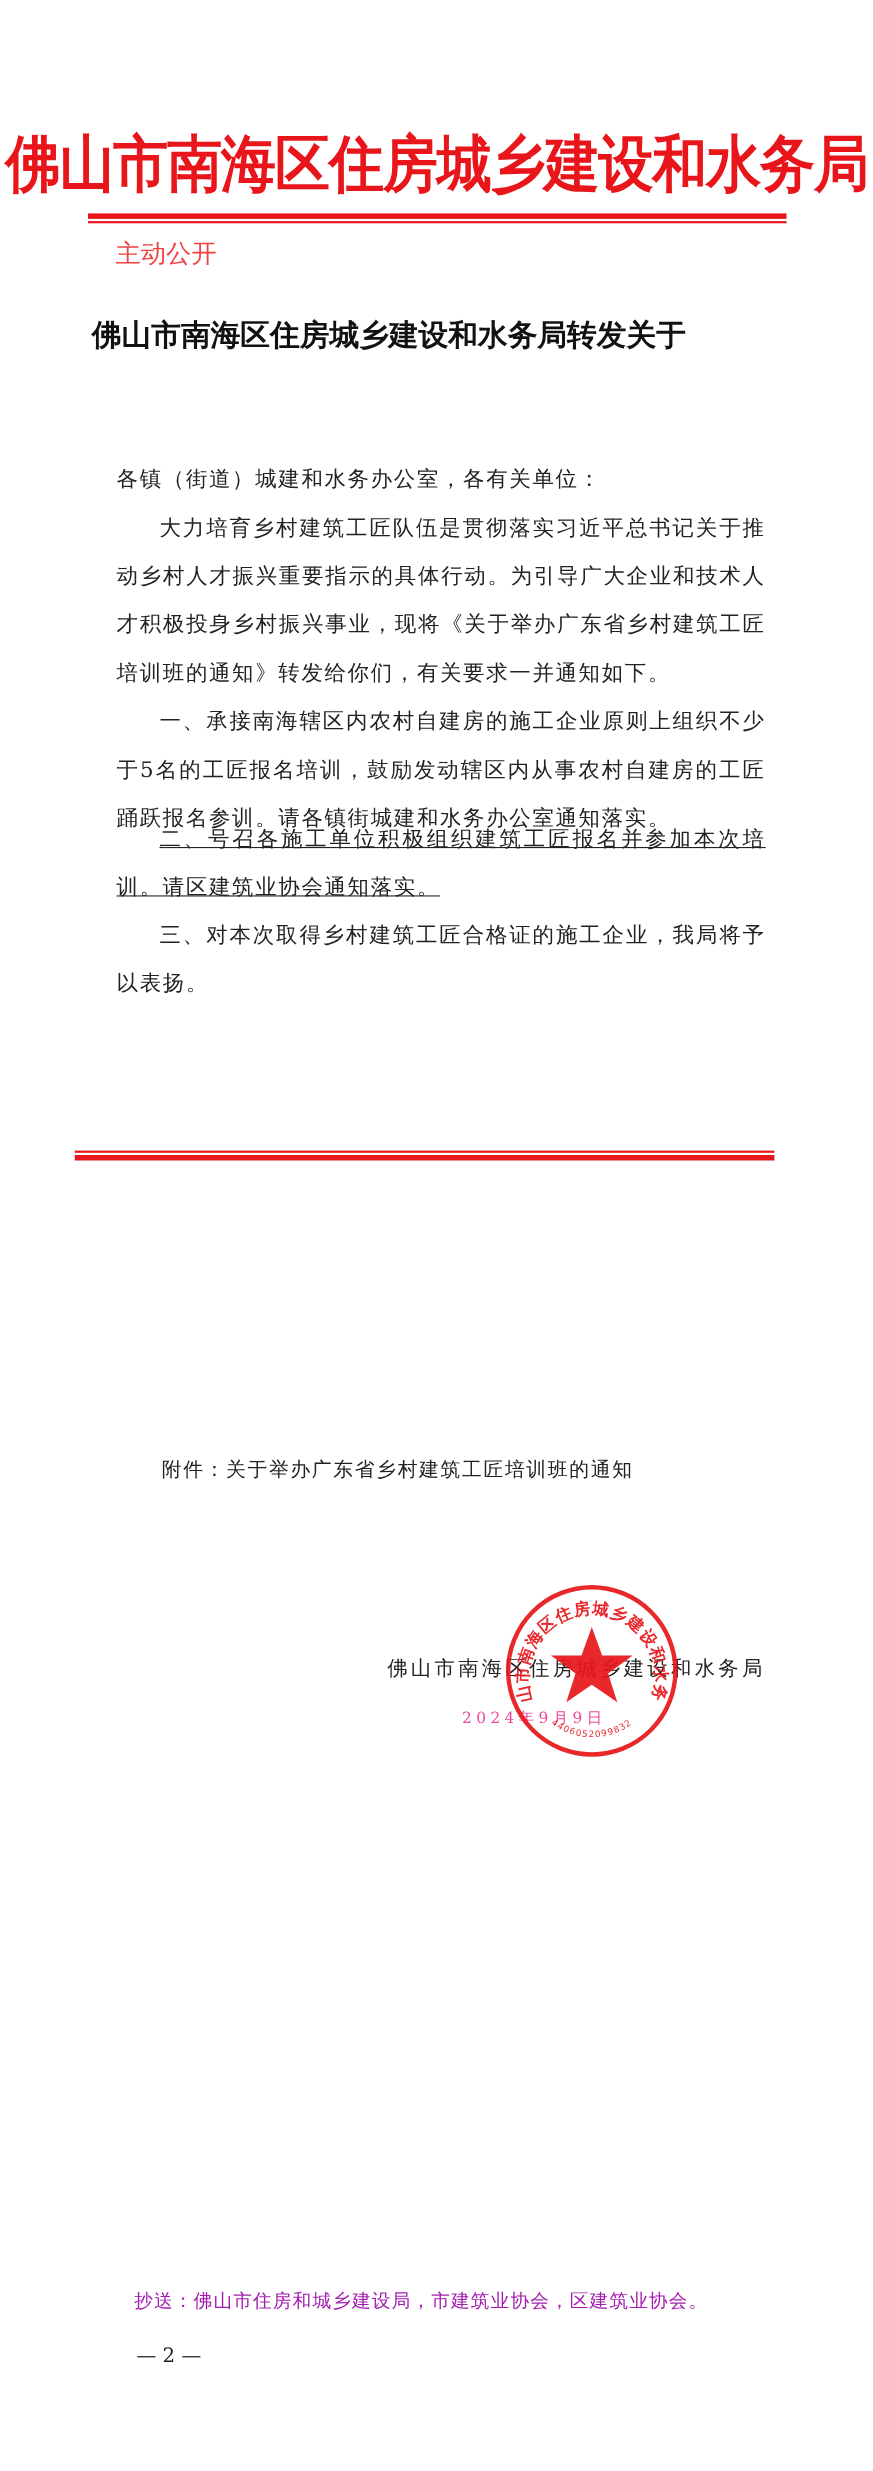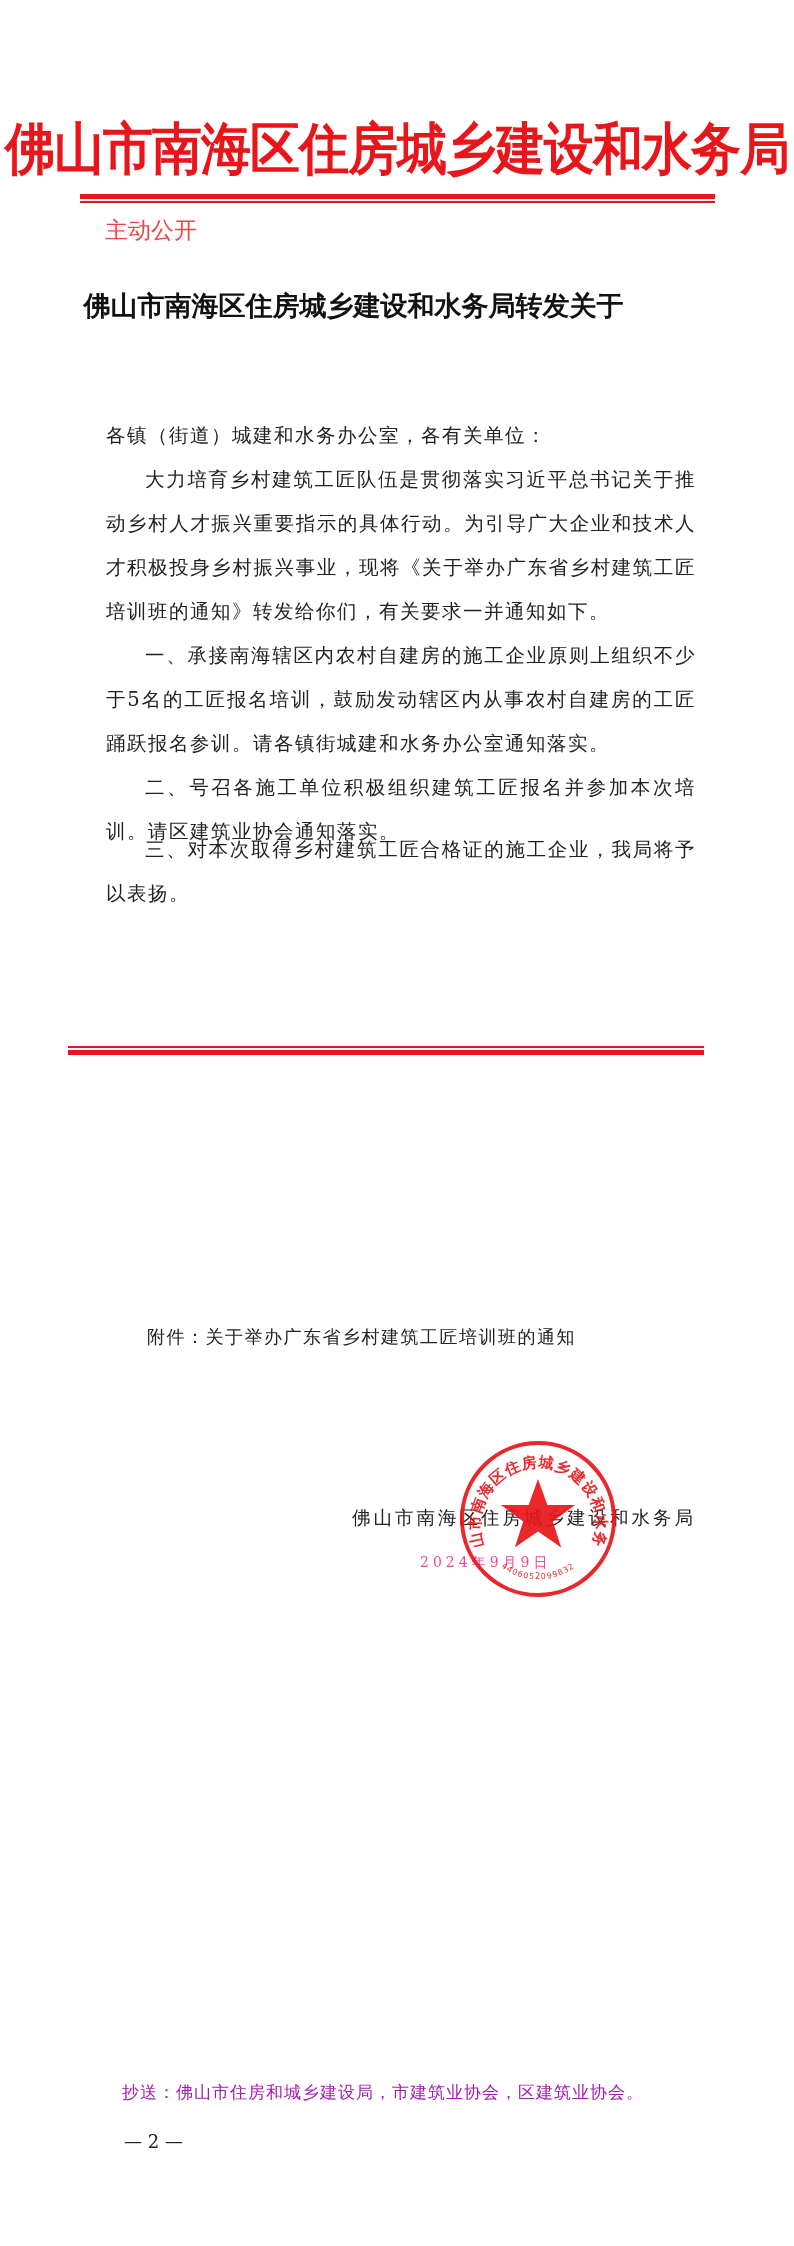--- a/index.html
+++ b/index.html
@@ -24,21 +24,21 @@
     }
     .body-text {
       left: 106px; width: 590px;
       font-family: "DejaVu Serif", "Liberation Serif", serif;
       font-size: 19.5px; line-height: 44px; color: #222; letter-spacing: 1.5px;
     }
     .salutation { top: 414px; }
     .para { text-indent: 2em; text-align: justify; }
     .p1 { top: 458px; }
     .p2 { top: 634px; }
-    .p3 { top: 766px; }
+    .p3 { top: 741px; text-decoration: underline; }
     .p4 { top: 828px; }
     .rule-mid-thin  { left: 68px; width: 636px; top: 1046px; height: 2px; background: #e8161b; }
     .rule-mid-thick { left: 68px; width: 636px; top: 1050px; height: 5px; background: #e8161b; }
     .attachment {
       left: 147px; top: 1322px; font-family: "DejaVu Serif", "Liberation Serif", serif;
       font-size: 18px; line-height: 30px; color: #222; letter-spacing: 1.5px;
     }
     .sig-org {
       left: 352px; top: 1503px; font-family: "DejaVu Serif", "Liberation Serif", serif;
       font-size: 18.5px; line-height: 30px; color: #222; letter-spacing: 3px;

